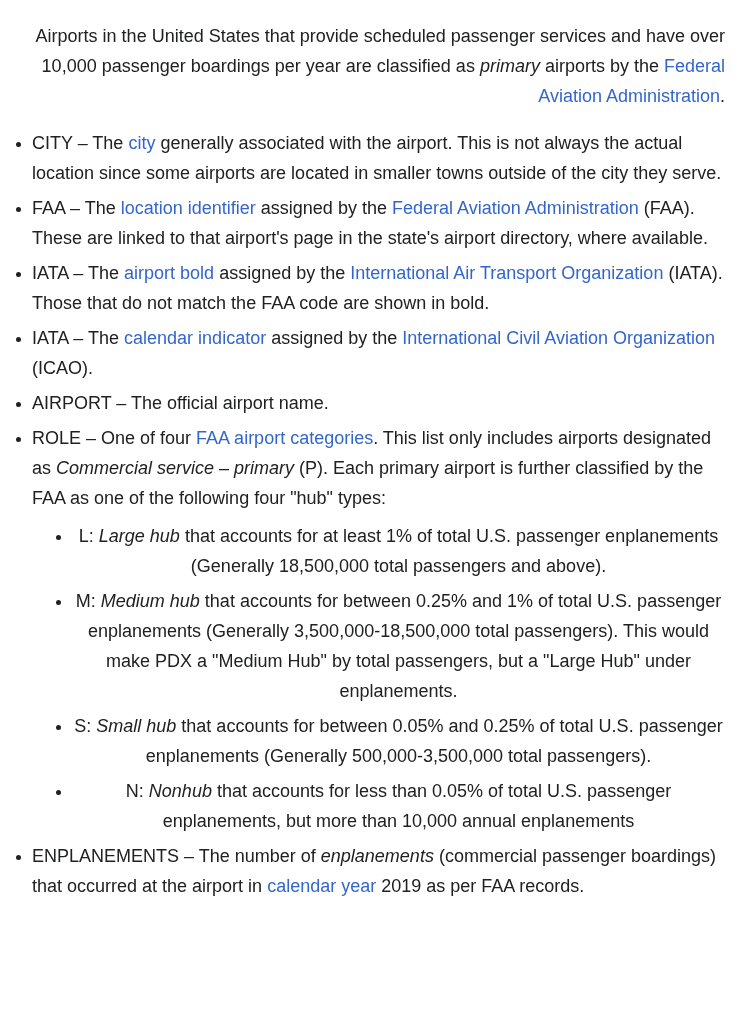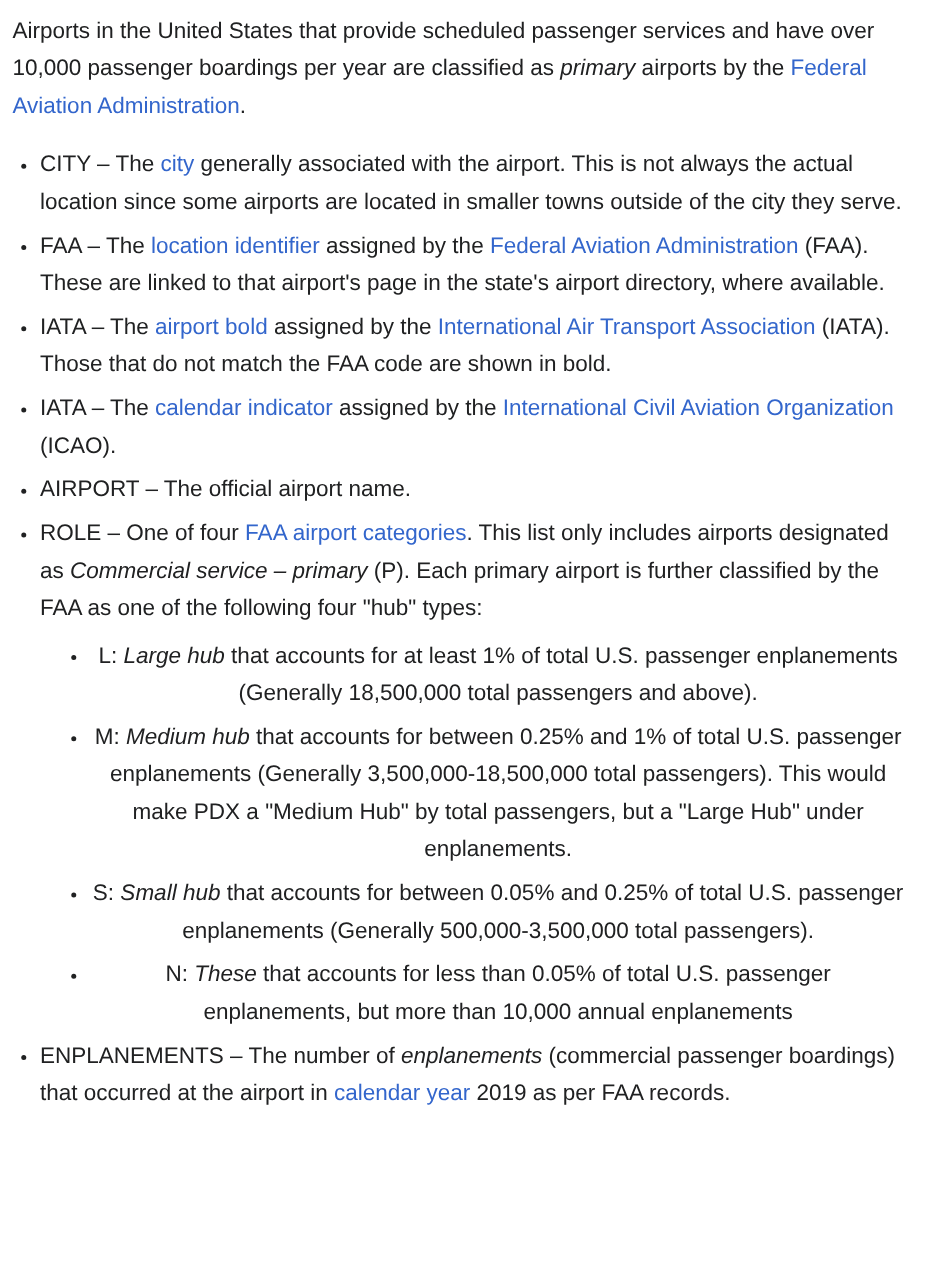--- a/index.html
+++ b/index.html
@@ -14,21 +14,22 @@
     font-family: "Liberation Sans", sans-serif;
     font-size: 18px;
     line-height: 30px;
     color: #202122;
     -webkit-font-smoothing: antialiased;
   }
   .page {
     padding: 5px 30px 0 10px;
   }
   p {
-    margin: 4px 0 17px 0;
+    margin: 16px 0 17px 0;
+    text-align: right;
   }
   a.wlink {
     color: #3366cc;
     text-decoration: none;
     cursor: pointer;
   }
   em {
     font-style: italic;
   }
   ul.top-list {
@@ -57,28 +58,28 @@
 <body>
 
 <div class="page">
 
   <p><span>Airports in the United States that provide scheduled passenger services and have over 10,000 passenger boardings per year are classified as </span><em>primary</em><span> airports by the </span><a href="#" class="wlink">Federal Aviation Administration</a><span>.</span></p>
 
 
   <ul class="top-list">
     <li><span>CITY – The </span><a href="#" class="wlink">city</a><span> generally associated with the airport. This is not always the actual location since some airports are located in smaller towns outside of the city they serve.</span></li>
     <li><span>FAA – The </span><a href="#" class="wlink">location identifier</a><span> assigned by the </span><a href="#" class="wlink">Federal Aviation Administration</a><span> (FAA). These are linked to that airport's page in the state's airport directory, where available.</span></li>
-    <li><span>IATA – The </span><a href="#" class="wlink">airport bold</a><span> assigned by the </span><a href="#" class="wlink">International Air Transport Association</a><span> (IATA). Those that do not match the FAA code are shown in bold.</span></li>
+    <li><span>IATA – The </span><a href="#" class="wlink">airport bold</a><span> assigned by the </span><a href="#" class="wlink">International Air Transport Organization</a><span> (IATA). Those that do not match the FAA code are shown in bold.</span></li>
     <li><span>IATA – The </span><a href="#" class="wlink">calendar indicator</a><span> assigned by the </span><a href="#" class="wlink">International Civil Aviation Organization</a><span> (ICAO).</span></li>
     <li><span>AIRPORT – The official airport name.</span></li>
     <li>
       <span><span>ROLE – One of four </span><a href="#" class="wlink">FAA airport categories</a><span>. This list only includes airports designated as </span><em>Commercial service – primary</em><span> (P). Each primary airport is further classified by the FAA as one of the following four "hub" types:</span></span>
       <ul class="sub-list">
         <li><span>L: </span><em>Large hub</em><span> that accounts for at least 1% of total U.S. passenger enplanements (Generally 18,500,000 total passengers and above).</span></li>
         <li><span>M: </span><em>Medium hub</em><span> that accounts for between 0.25% and 1% of total U.S. passenger enplanements (Generally 3,500,000-18,500,000 total passengers). This would make PDX a "Medium Hub" by total passengers, but a "Large Hub" under enplanements.</span></li>
         <li><span>S: </span><em>Small hub</em><span> that accounts for between 0.05% and 0.25% of total U.S. passenger enplanements (Generally 500,000-3,500,000 total passengers).</span></li>
-        <li><span>N: </span><em>These</em><span> that accounts for less than 0.05% of total U.S. passenger enplanements, but more than 10,000 annual enplanements</span></li>
+        <li><span>N: </span><em>Nonhub</em><span> that accounts for less than 0.05% of total U.S. passenger enplanements, but more than 10,000 annual enplanements</span></li>
       </ul>
     </li>
     <li><span>ENPLANEMENTS – The number of </span><em>enplanements</em><span> (commercial passenger boardings) that occurred at the airport in </span><a href="#" class="wlink">calendar year</a><span> 2019 as per FAA records.</span></li>
   </ul>
 
 </div>
 
 </body></html>

